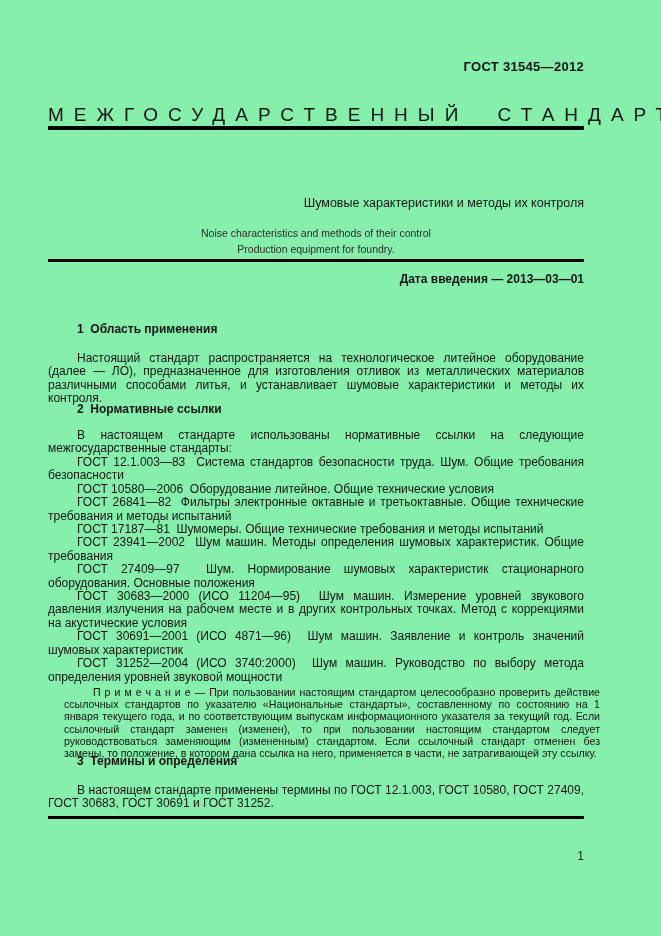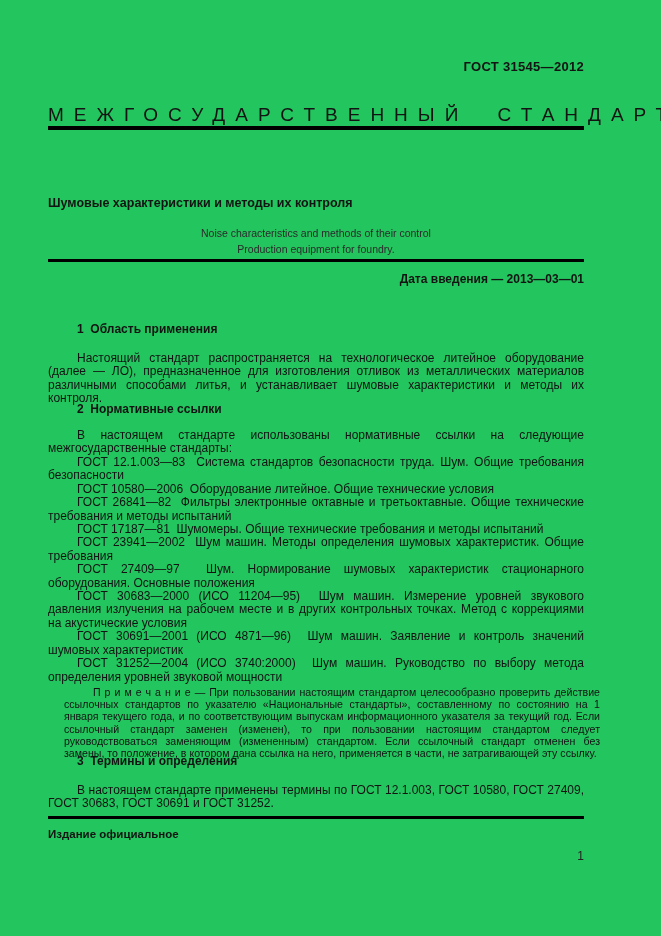--- a/index.html
+++ b/index.html
@@ -1,20 +1,20 @@
 <!DOCTYPE html>
 <html><head>
 <meta charset="utf-8">
 <style>
   html, body { margin: 0; padding: 0; background: #e8e8e8; }
   .page {
     position: relative;
     width: 661px;
     height: 936px;
-    background: #22c55e;
+    background: #86efac;
     font-family: "Liberation Sans", "DejaVu Sans", sans-serif;
     color: #131313;
     margin: 0 auto;
     overflow: hidden;
   }
   .abs { position: absolute; left: 48px; width: 536px; }
 
   .doc-number {
     top: 59px;
     text-align: right;
@@ -37,22 +37,22 @@
 
   .title-ru {
     top: 166px;
     text-align: center;
     font-weight: bold;
     font-size: 13px;
     word-spacing: 4px;
   }
   .subtitle-ru {
     top: 196px;
-    text-align: left;
-    font-weight: bold;
+    text-align: right;
+    font-weight: normal;
     font-size: 12.5px;
   }
   .title-en {
     top: 225px;
     text-align: center;
     font-size: 10.5px;
     line-height: 16px;
     color: #2a2a2a;
   }
   .effective-date {
@@ -154,17 +154,16 @@
   </div>
 
   <p class="abs note">П р и м е ч а н и е — При пользовании настоящим стандартом целесообразно проверить действие ссылочных стандартов по указателю «Национальные стандарты», составленному по состоянию на 1 января текущего года, и по соответствующим выпускам информационного указателя за текущий год. Если ссылочный стандарт заменен (изменен), то при пользовании настоящим стандартом следует руководствоваться заменяющим (измененным) стандартом. Если ссылочный стандарт отменен без замены, то положение, в котором дана ссылка на него, применяется в части, не затрагивающей эту ссылку.</p>
 
   <h2 class="abs sec-h h3pos">3  Термины и определения</h2>
 
   <p class="abs body p3pos">В настоящем стандарте применены термины по ГОСТ 12.1.003, ГОСТ 10580, ГОСТ 27409, ГОСТ 30683, ГОСТ 30691 и ГОСТ 31252.</p>
 
   <div class="abs rule rule3"></div>
 
-  <div class="abs edition">Издание официальное</div>
 
   <div class="abs pagenum">1</div>
 
 </div>
 
 </body></html>

